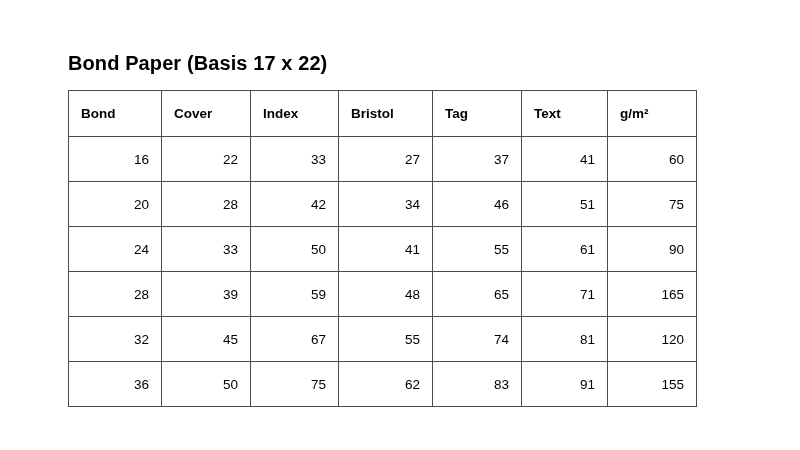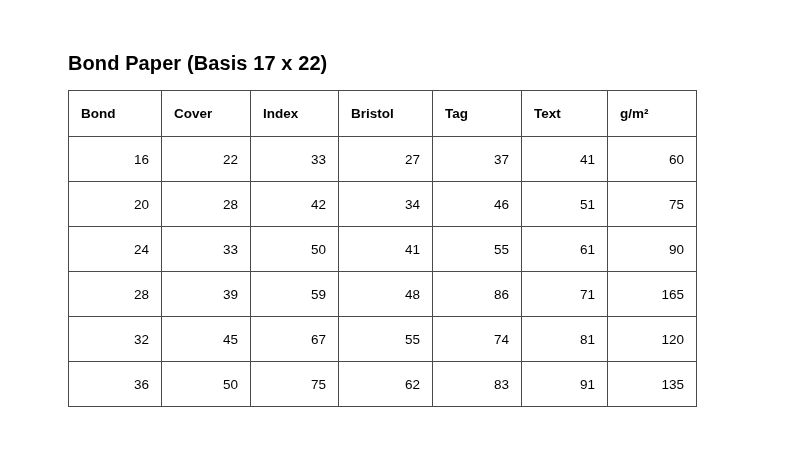--- a/index.html
+++ b/index.html
@@ -128,39 +128,39 @@
           <td>41</td>
           <td>55</td>
           <td>61</td>
           <td>90</td>
         </tr>
         <tr>
           <td>28</td>
           <td>39</td>
           <td>59</td>
           <td>48</td>
-          <td>86</td>
+          <td>65</td>
           <td>71</td>
           <td>165</td>
         </tr>
         <tr>
           <td>32</td>
           <td>45</td>
           <td>67</td>
           <td>55</td>
           <td>74</td>
           <td>81</td>
           <td>120</td>
         </tr>
         <tr>
           <td>36</td>
           <td>50</td>
           <td>75</td>
           <td>62</td>
           <td>83</td>
           <td>91</td>
-          <td>135</td>
+          <td>155</td>
         </tr>
       </tbody>
     </table>
   </div>
 
 </div>
 
 </body></html>

